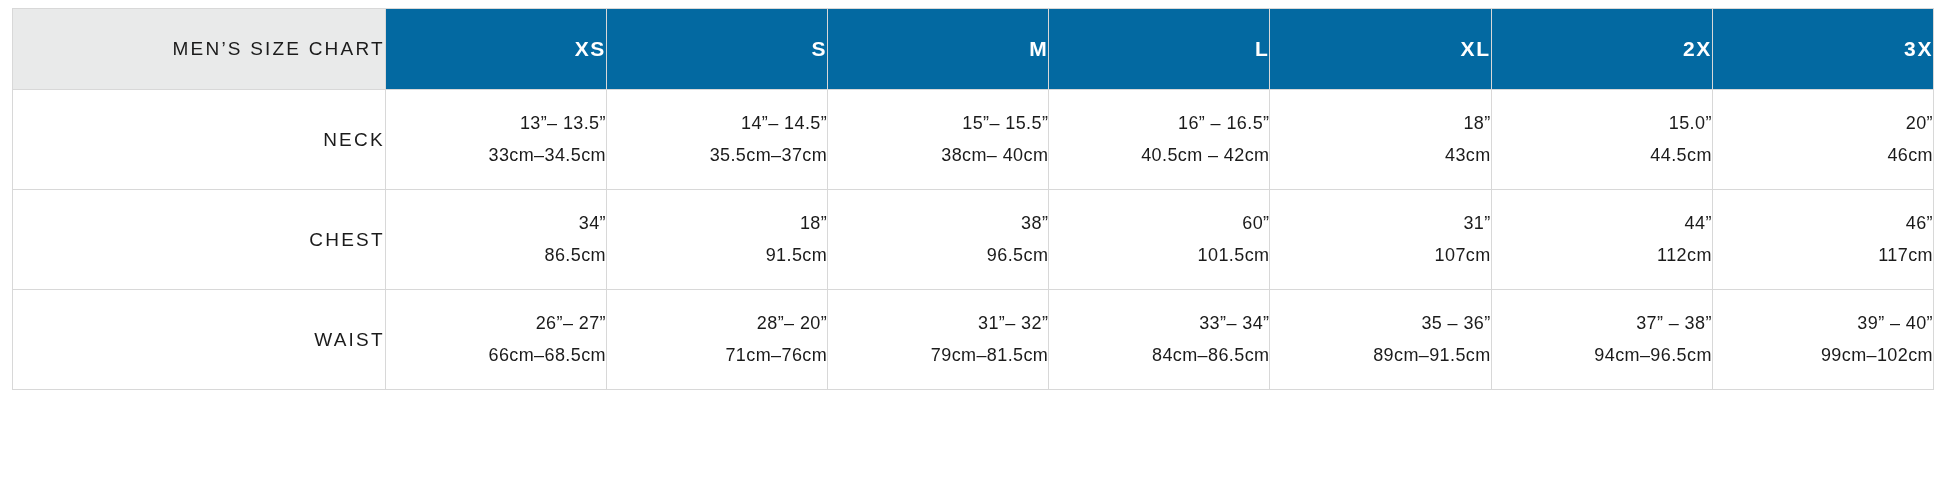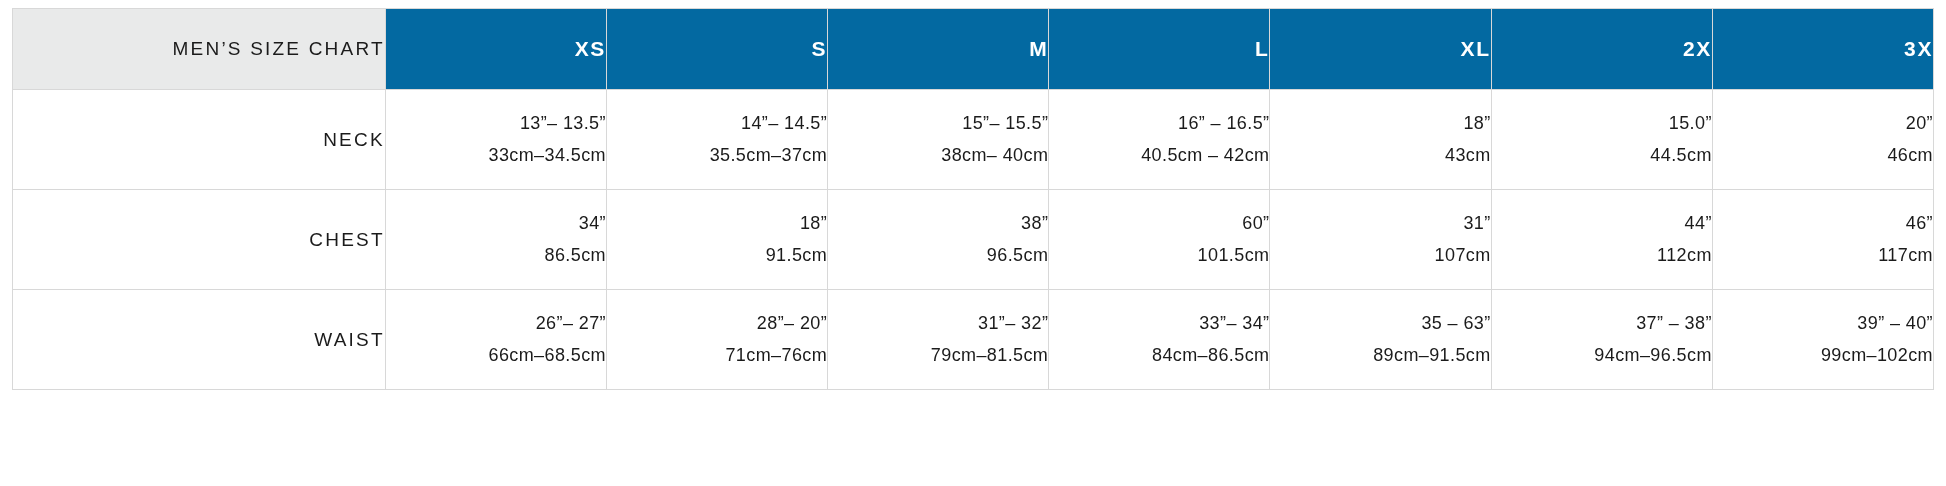--- a/index.html
+++ b/index.html
@@ -179,21 +179,21 @@
         </td>
         <td class="measure">
           <span class="imperial">31”– 32”</span>
           <span class="metric">79cm–81.5cm</span>
         </td>
         <td class="measure">
           <span class="imperial">33”– 34”</span>
           <span class="metric">84cm–86.5cm</span>
         </td>
         <td class="measure">
-          <span class="imperial">35 – 63”</span>
+          <span class="imperial">35 – 36”</span>
           <span class="metric">89cm–91.5cm</span>
         </td>
         <td class="measure">
           <span class="imperial">37” – 38”</span>
           <span class="metric">94cm–96.5cm</span>
         </td>
         <td class="measure">
           <span class="imperial">39” – 40”</span>
           <span class="metric">99cm–102cm</span>
         </td>

